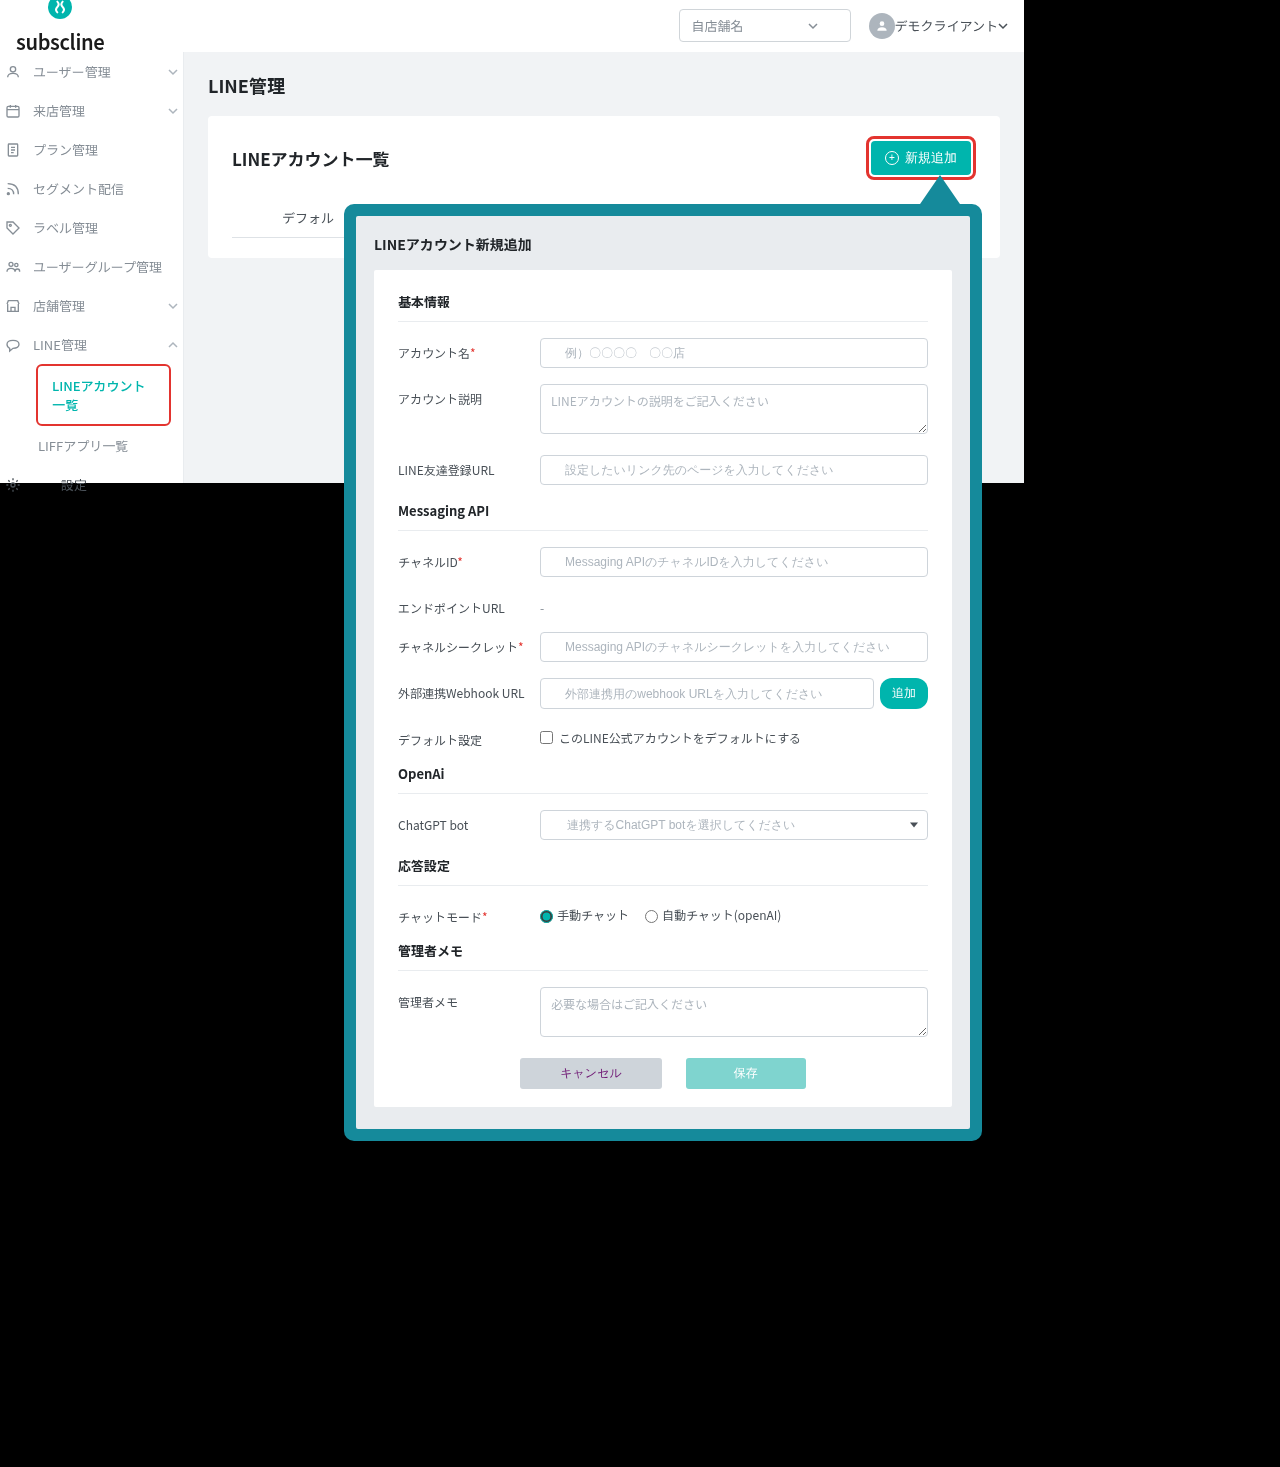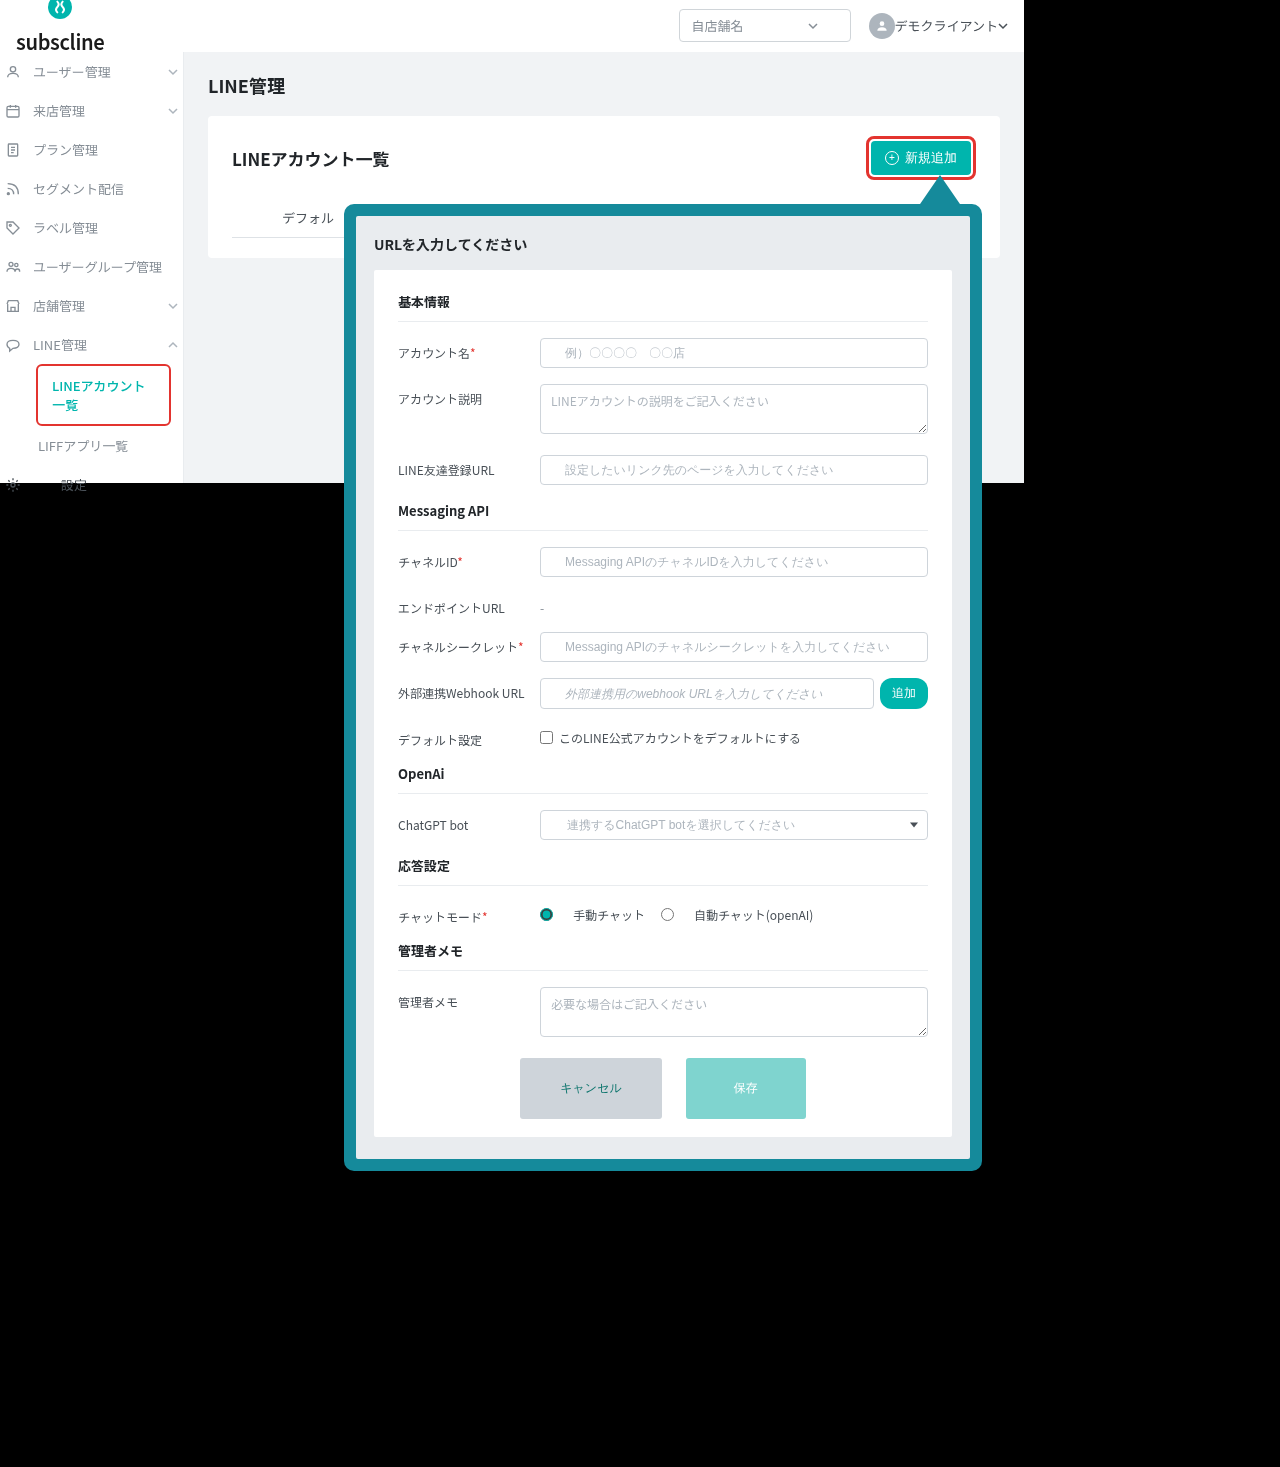--- a/index.html
+++ b/index.html
@@ -47,32 +47,32 @@
 .form-row { display: flex; align-items: flex-start; margin-bottom: 16px; }
 .form-label { width: 142px; font-size: 12px; color: #495057; padding-top: 6px; flex-shrink: 0; }
 .req { color: #e3342f; }
 .form-control-wrap { flex: 1; }
 .form-input { width: 100%; border: 1px solid #ced4da; border-radius: 4px; padding: 7px 24px; font-size: 12px; color: #495057; background: #fff; }
 .form-input::placeholder { color: #adb5bd; }
 .form-textarea { width: 100%; border: 1px solid #ced4da; border-radius: 4px; padding: 7px 10px; font-size: 12px; min-height: 50px; resize: vertical; font-family: inherit; }
 .form-textarea::placeholder { color: #adb5bd; }
 .form-static { font-size: 12px; color: #868e96; padding-top: 6px; }
 .webhook-row { display: flex; gap: 6px; }
-.webhook-row .form-input { flex: 1; font-style: italic; }
+.webhook-row .form-input { flex: 1; }
 .small-btn { background: #00b5ad; color: #fff; border: none; border-radius: 12px; padding: 7px 12px; font-size: 12px; cursor: pointer; }
 .checkbox-row { display: flex; align-items: center; gap: 6px; font-size: 12px; color: #495057; padding-top: 4px; }
 .checkbox-row input[type="checkbox"] { width: 13px; height: 13px; }
 .select-input { width: 100%; border: 1px solid #ced4da; border-radius: 4px; padding: 7px 26px; font-size: 12px; color: #adb5bd; background: #fff; appearance: none; position: relative; }
 .select-wrap { position: relative; }
 .select-wrap::after { content: ""; position: absolute; right: 10px; top: 50%; transform: translateY(-50%); width: 0; height: 0; border-left: 4px solid transparent; border-right: 4px solid transparent; border-top: 5px solid #495057; pointer-events: none; }
 .radio-row { display: flex; gap: 16px; padding-top: 4px; align-items: center; }
-.radio-item { display: flex; align-items: center; gap: 20px; font-size: 12px; color: #495057; }
+.radio-item { display: flex; align-items: flex-end; gap: 4px; font-size: 12px; color: #495057; }
 .radio-item input[type="radio"] { width: 13px; height: 13px; accent-color: #00b5ad; }
 .modal-actions { display: flex; justify-content: center; gap: 24px; margin-top: 16px; }
-.btn-cancel { background: #ced4da; color: #0f766e; border: none; border-radius: 3px; padding: 22px 40px; font-size: 12px; cursor: pointer; }
+.btn-cancel { background: #ced4da; color: #701a75; border: none; border-radius: 3px; padding: 7px 40px; font-size: 12px; cursor: pointer; }
 .btn-save { background: #7fd4cf; color: #fff; border: none; border-radius: 3px; padding: 7px 48px; font-size: 12px; cursor: pointer; }
 .chev-svg { width: 10px; height: 10px; }
 </style>
 </head>
 <body>
 
 <div class="app-bg">
   <div class="header">
     <div class="logo-wrap">
       <span class="logo-mark">
@@ -230,21 +230,21 @@
         </div>
       </div>
     </main>
   </div>
 </div>
 
 <div class="callout-arrow"></div>
 
 <div class="modal-frame">
   <div class="modal">
-    <h3 class="modal-title">URLを入力してください</h3>
+    <h3 class="modal-title">LINEアカウント新規追加</h3>
     <div class="modal-body">
       <div class="section-title">基本情報</div>
 
       <div class="form-row">
         <label class="form-label"><span>アカウント名</span><span class="req">*</span></label>
         <div class="form-control-wrap"><input class="form-input" placeholder="例）〇〇〇〇　〇〇店" style=""></div>
       </div>
       <div class="form-row">
         <label class="form-label">アカウント説明</label>
         <div class="form-control-wrap"><textarea class="form-textarea" placeholder="LINEアカウントの説明をご記入ください" style=""></textarea></div>

